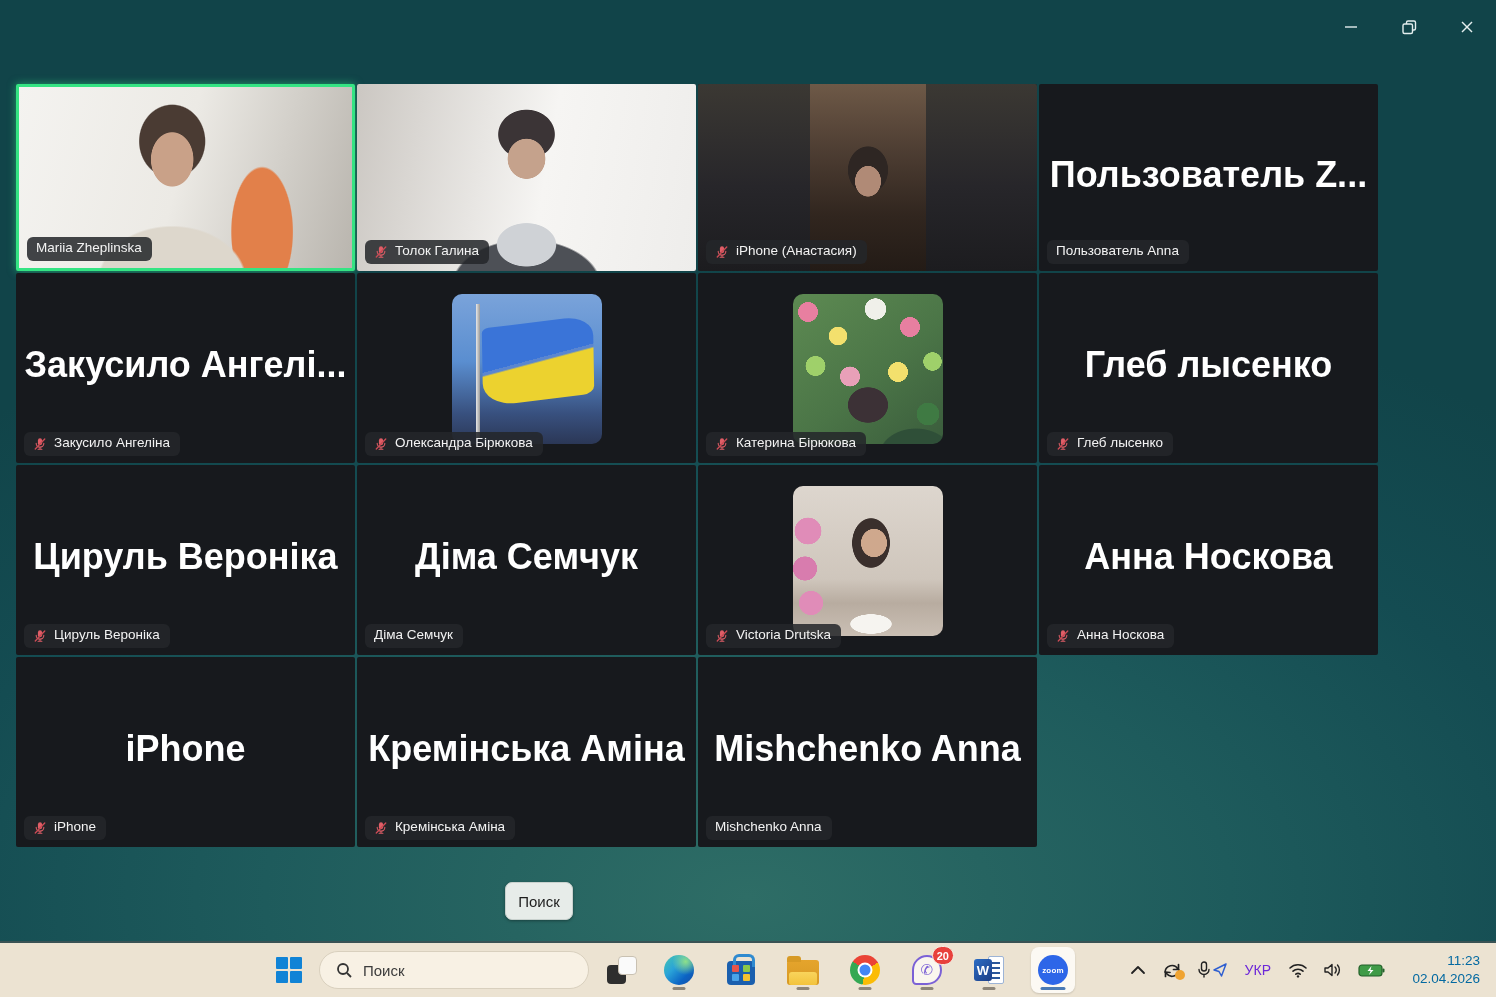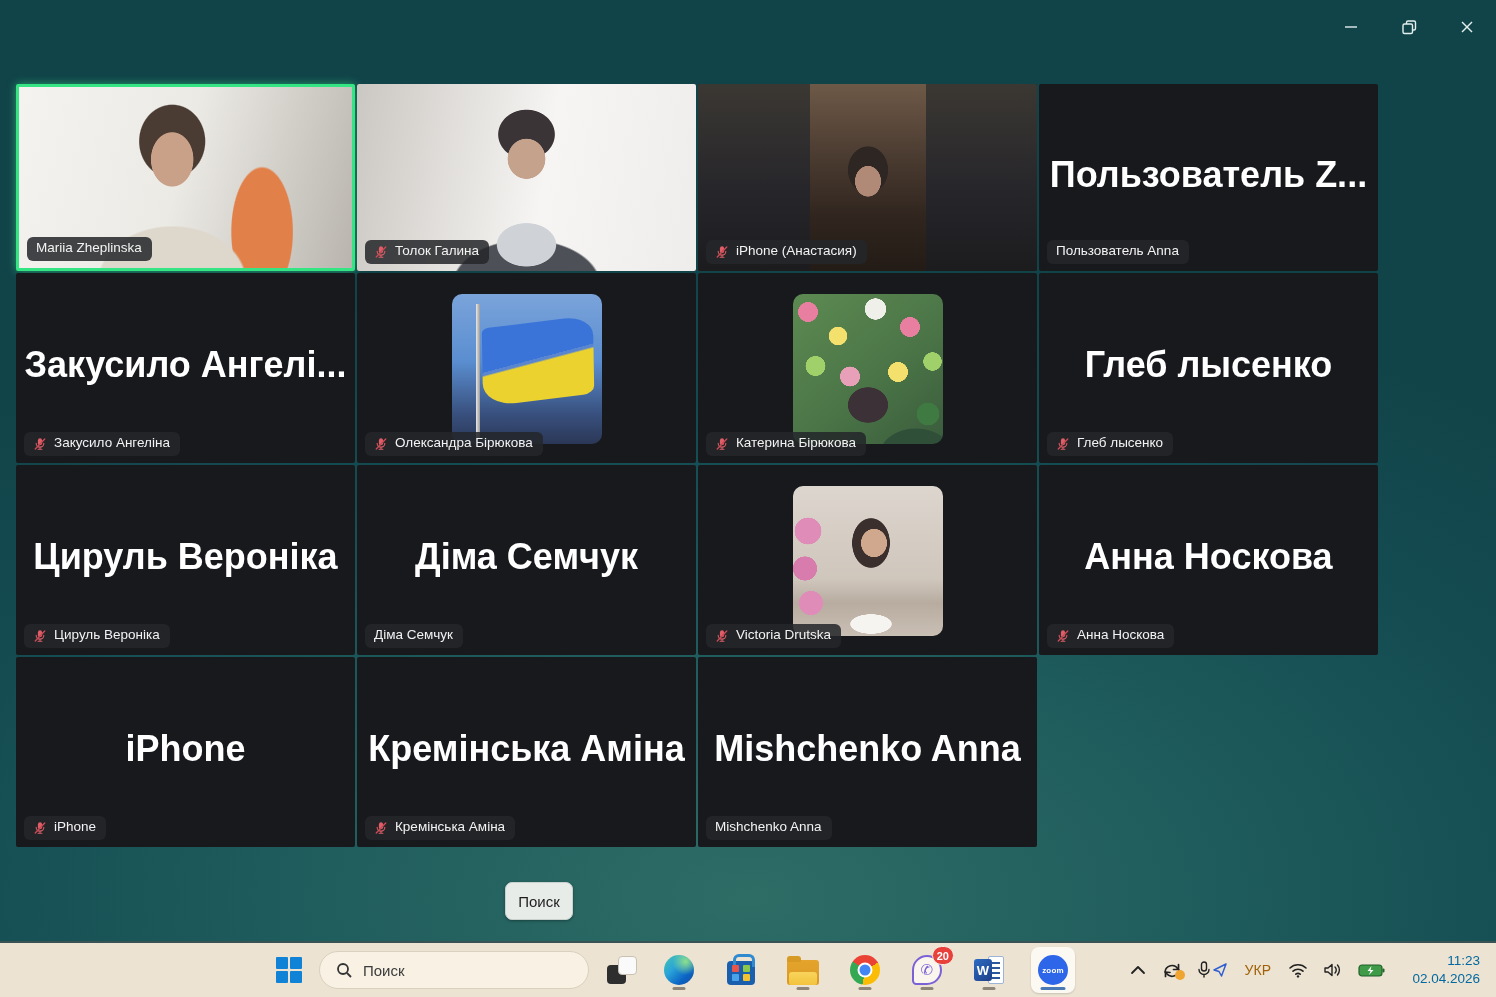--- a/index.html
+++ b/index.html
@@ -177,21 +177,21 @@
   .i-word .w{ position:absolute; left:0; top:4px; width:18px; height:22px; background:linear-gradient(135deg,#2b6cc4,#1e3f86); border-radius:3px; color:#fff; font-weight:700; font-size:13px; display:flex; align-items:center; justify-content:center; }
   .app-zoom{ width:44px; height:46px; background:#fcf9f3; border-radius:8px; box-shadow:0 1px 2px rgba(0,0,0,.15); }
   .i-zoom{ width:30px; height:30px; border-radius:50%; background:#2d66e8; color:#fff; font-size:8px; font-weight:700; display:flex; align-items:center; justify-content:center; letter-spacing:.2px; }
   .app-zoom .ind{ width:25px; background:#4a7ab5; bottom:3px; }
 
   .tb-right{ margin-left:auto; display:flex; align-items:center; gap:15px; padding-right:16px; color:#1f1f1f; }
   .tray-item{ display:flex; align-items:center; justify-content:center; }
   .tray-item svg{ display:block; }
   .sync{ position:relative; }
   .sync .dot{ position:absolute; right:-2px; bottom:0px; width:10px; height:10px; border-radius:50%; background:#f2a javascript33; background:#f0a432; }
-  .lang{ font-size:14px; color:#a16207; padding:0 2px; }
+  .lang{ font-size:14px; color:#6d28d9; padding:0 2px; }
   .clock{ text-align:right; font-size:13.5px; line-height:1.3; color:#0369a1; min-width:80px; }
 </style>
 </head>
 <body>
 
 <div id="screen">
 
   <div class="win-controls">
     <div class="wc-btn">
       <svg width="16" height="16" viewBox="0 0 16 16">

